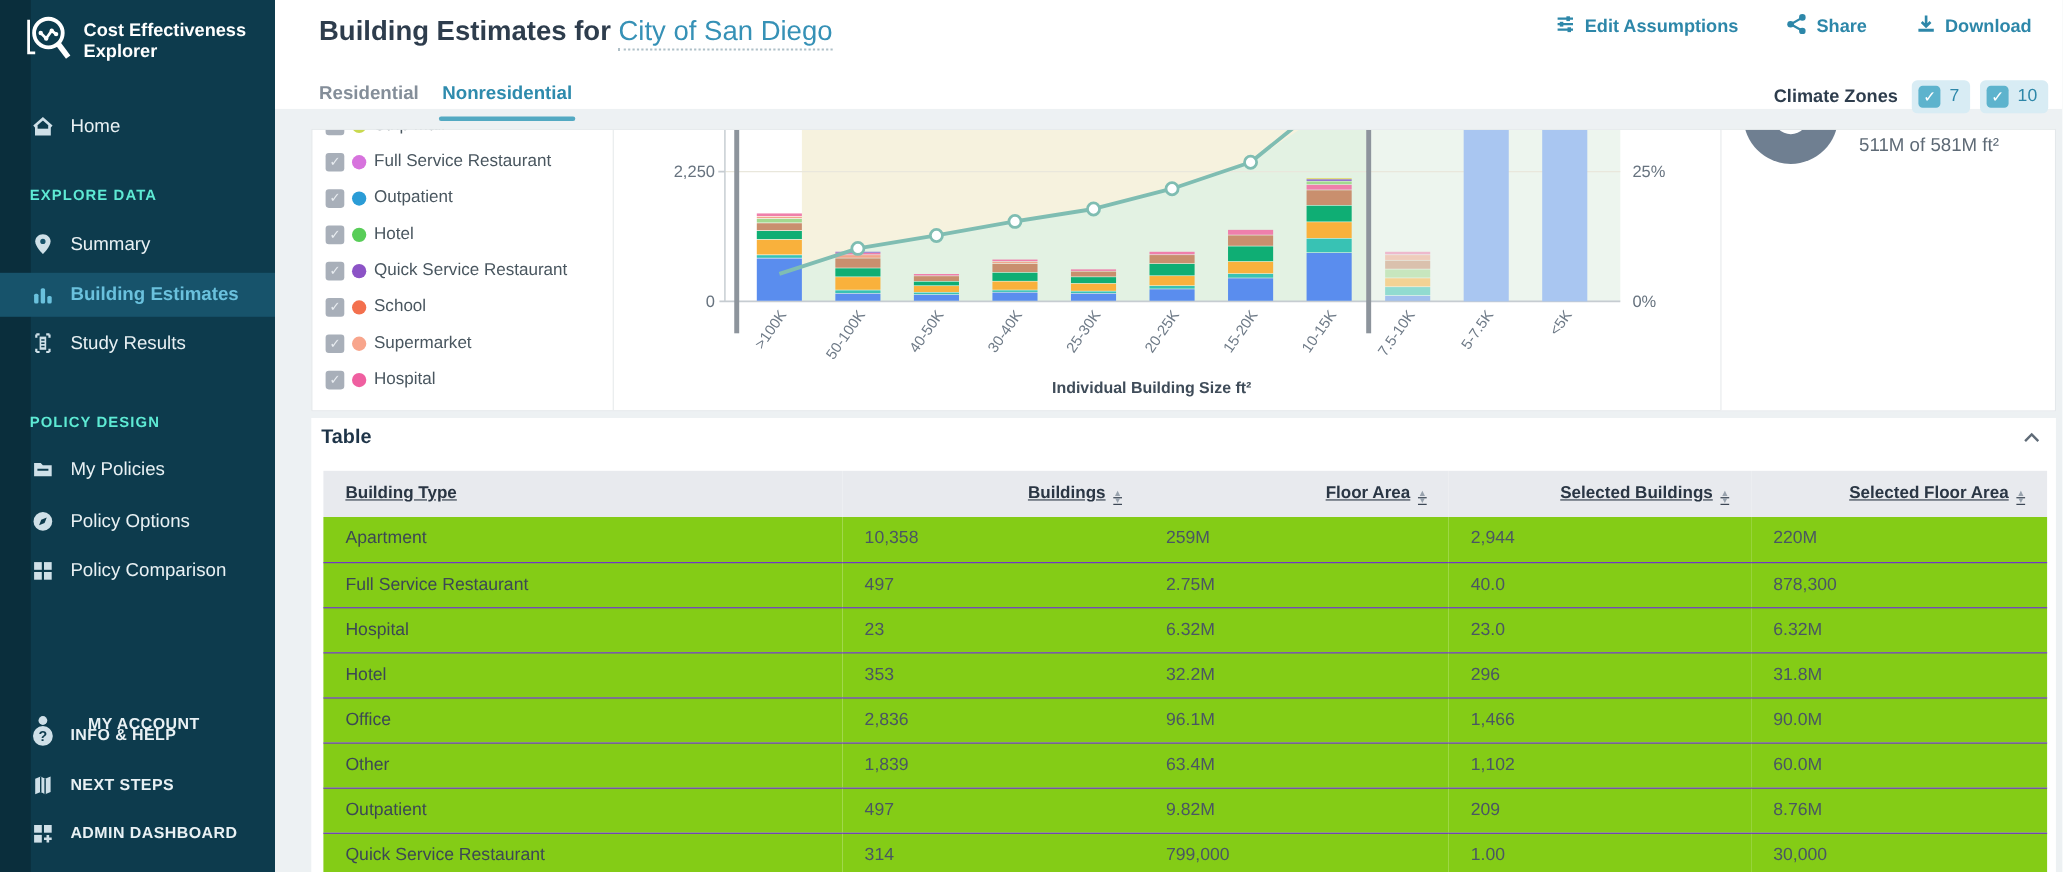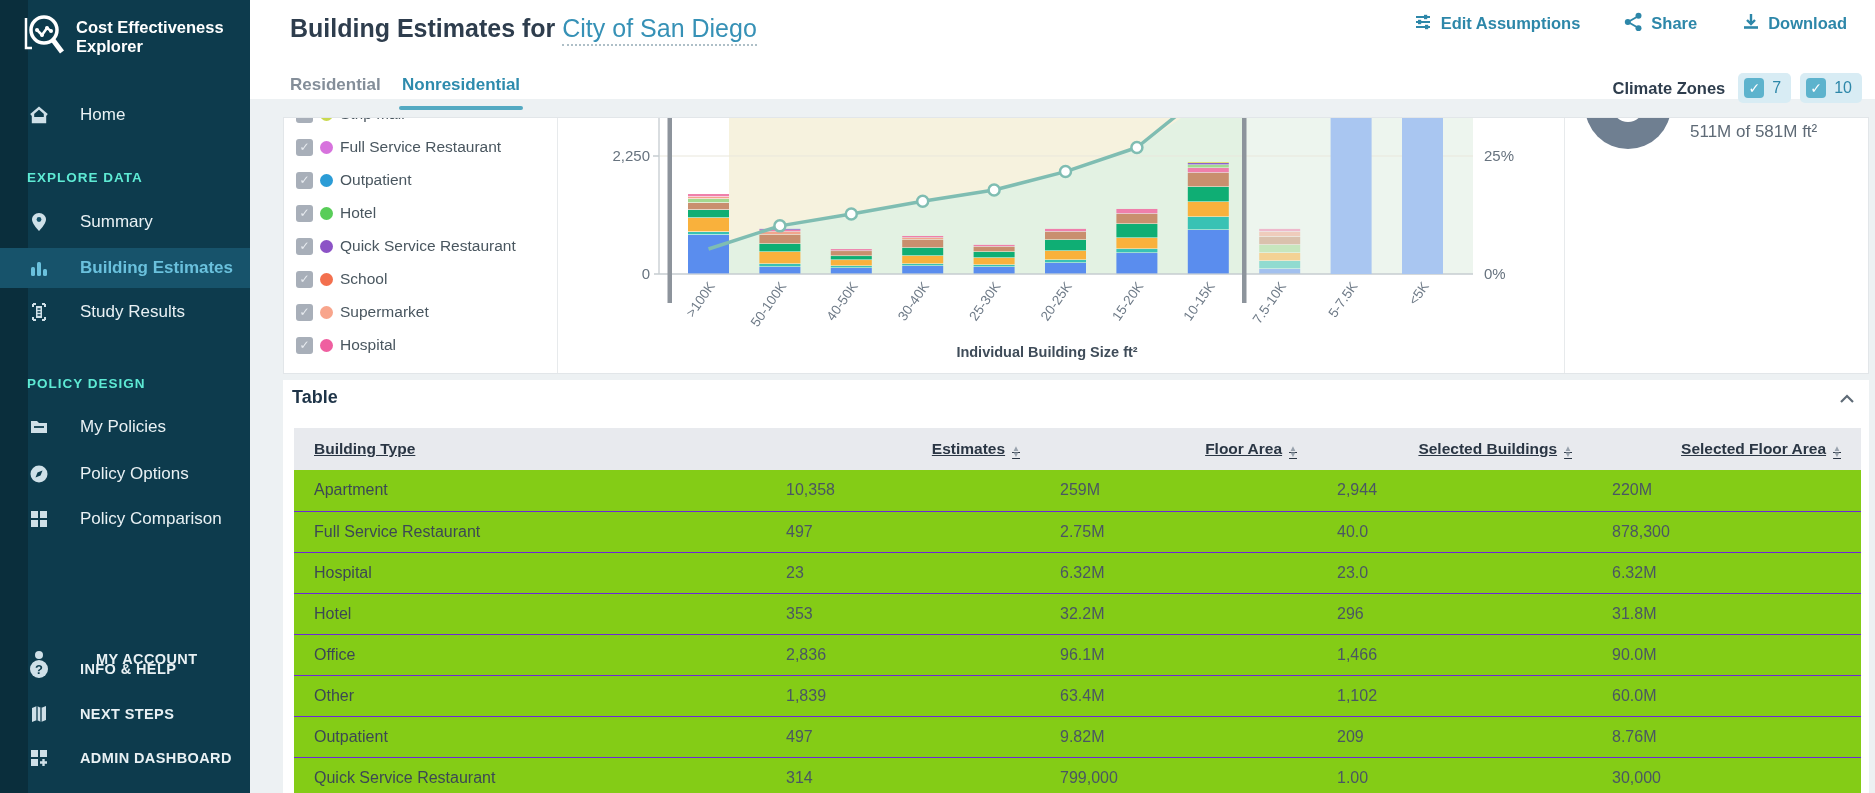--- a/index.html
+++ b/index.html
@@ -5,21 +5,21 @@
   html,body{margin:0;padding:0;background:#fff;}
   *{box-sizing:border-box;font-family:"Liberation Sans","DejaVu Sans",sans-serif;}
   #app{position:relative;width:1875px;height:793px;overflow:hidden;background:#edf1f3;}
   
   #sidebar{position:absolute;left:0;top:0;width:250px;height:793px;background:#0d3b4d;overflow:hidden;}
   #sidebar .rail{position:absolute;left:0;top:0;width:28px;height:793px;background:#0a2e3c;}
   .brand{position:absolute;left:22px;top:12px;display:flex;align-items:center;gap:10px;color:#fff;}
   .brand .bt{font-size:16.5px;font-weight:bold;line-height:19px;color:#fff;}
   .side-item{position:absolute;left:0;width:250px;height:40px;display:flex;align-items:center;cursor:pointer;}
   .side-item .ic{width:26px;margin-left:26px;display:flex;justify-content:center;color:#cfe0e8;}
-  .side-item .lb{margin-left:28px;font-size:17px;color:#e9f1f4;text-align:center;}
+  .side-item .lb{margin-left:12px;font-size:17px;color:#e9f1f4;text-align:center;}
   .side-item.active{background:#17536b;}
   .side-item.active .lb,.side-item.active .ic{color:#6ac1dd;font-weight:bold;}
   .side-item.small .lb{font-size:14.5px;font-weight:bold;letter-spacing:.4px;}
   .side-sec{position:absolute;left:27px;font-size:13.5px;font-weight:bold;letter-spacing:1px;color:#5eead4;}
   
   #header{position:absolute;left:250px;top:0;width:1625px;height:99px;background:#fff;}
   .page-title{position:absolute;left:40px;top:14px;font-size:25px;font-weight:bold;color:#2e3d4d;}
   .region-link{color:#3691b6;font-weight:normal;border-bottom:2px dotted #aebfc7;padding-bottom:2px;cursor:pointer;}
   .hdr-actions{position:absolute;right:28px;top:12px;display:flex;gap:44px;}
   .hdr-action{display:flex;align-items:center;gap:8px;color:#2d87a9;font-size:16.5px;font-weight:bold;cursor:pointer;}
@@ -429,21 +429,21 @@
         </colgroup>
       <thead>
           <tr id="thead-row">
             <th class="">
               <span class="th-in">
                 <span>Building Type</span>
               </span>
             </th>
             <th class="num">
               <span class="th-in">
-                <span>Estimates</span>
+                <span>Buildings</span>
                 <span class="sort">
                   <span>▲</span>
                   <span>▼</span>
                 </span>
               </span>
             </th>
             <th class="num">
               <span class="th-in">
                 <span>Floor Area</span>
                 <span class="sort">

